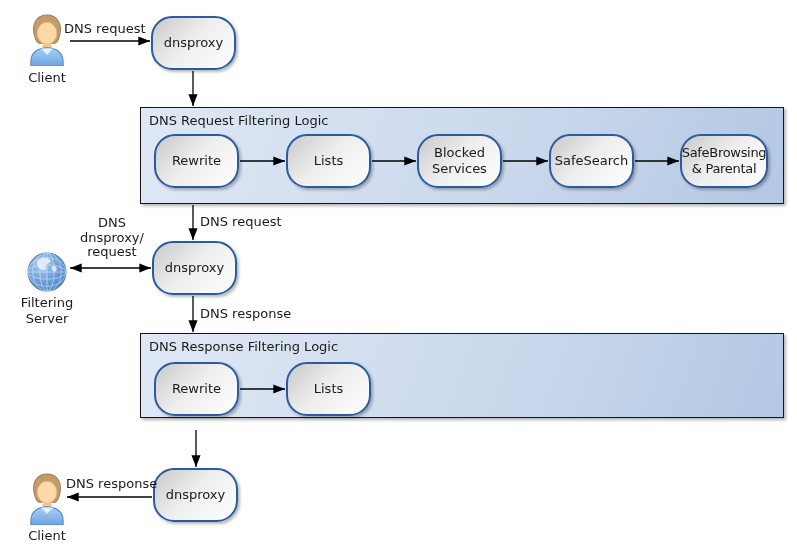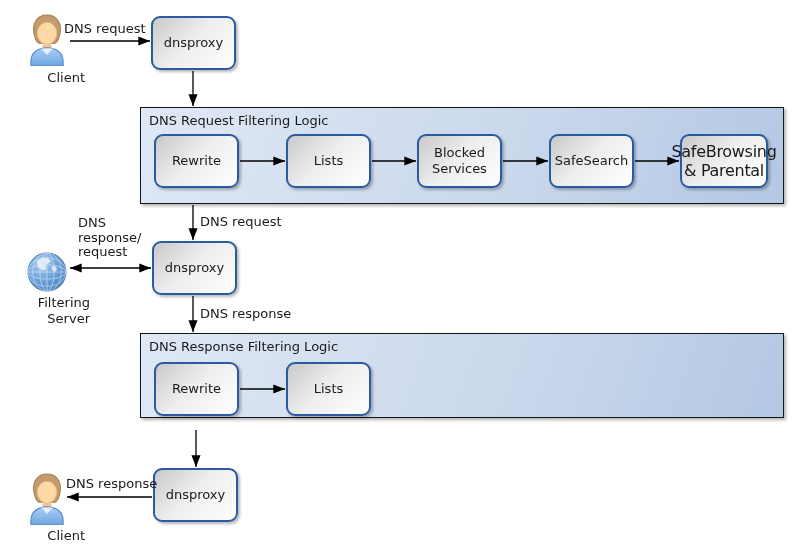--- a/index.html
+++ b/index.html
@@ -4,39 +4,39 @@
 <style>
   html,body{margin:0;padding:0;background:#ffffff;}
   .canvas{
     position:relative;width:797px;height:558px;background:#ffffff;
     font-family:"DejaVu Sans","Liberation Sans",sans-serif;color:#1a1a1a;
     overflow:hidden;
   }
   .arrow-layer{position:absolute;left:0;top:0;z-index:5;pointer-events:none;}
   .node{
     position:absolute;box-sizing:border-box;z-index:2;
-    border:2px solid #2a5aa0;border-radius:9px;
+    border:2px solid #2a5aa0;border-radius:21px;
     background:linear-gradient(135deg,#c9c9c9 0%,#ededed 45%,#ffffff 100%);
     display:flex;align-items:center;justify-content:center;
     font-size:13px;line-height:1.2;text-align:center;
     box-shadow:2px 2px 3px rgba(0,0,0,0.28);
   }
-  .node.tight{font-size:16px;letter-spacing:-0.3px;}
+  .node.tight{font-size:13px;letter-spacing:-0.3px;}
   .group{
     position:absolute;box-sizing:border-box;z-index:1;
     border:1.6px solid #151515;
     background:linear-gradient(110deg,#dfe8f5 0%,#cbd9ec 55%,#b3c8e4 100%);
     box-shadow:2px 2px 3px rgba(0,0,0,0.30);
     padding-left:16px;
   }
   .group-title{position:absolute;left:8px;top:5px;font-size:13px;white-space:nowrap;}
   .edge-label{position:absolute;z-index:6;font-size:13px;white-space:nowrap;text-align:center;}
-  .edge-label.centered{white-space:normal;text-align:left;line-height:1.12;}
+  .edge-label.centered{white-space:normal;text-align:center;line-height:1.12;}
   .actor{position:absolute;z-index:2;}
-  .actor-label{position:absolute;z-index:2;font-size:13px;text-align:right;line-height:1.2;}
+  .actor-label{position:absolute;z-index:2;font-size:13px;text-align:center;line-height:1.2;}
 </style>
 </head>
 <body>
 
 <div class="canvas">
 
   <svg width="0" height="0" style="position:absolute">
     <defs>
       <linearGradient id="shirtGrad" x1="0" y1="0" x2="0" y2="1">
         <stop offset="0%" stop-color="#a9d0f5"></stop>
@@ -123,21 +123,21 @@
         <line x1="22" y1="2" x2="22" y2="42"></line>
       </g>
       <path d="M12,10 C15,7 20,6 24,8 C27,9.5 26,12 23,13 C21,13.5 20,15 21,17 C22,19 20,21 17,20 C13,18.7 10,13 12,10 Z" fill="#e6eef7" opacity="0.9"></path>
       <path d="M28,16 C31,15 33,17 32,20 C31,22.5 28,22 27,19.5 C26.3,18 26.5,16.6 28,16 Z" fill="#e6eef7" opacity="0.85"></path>
     </svg>
     <div class="actor-label" style="left:-22px;top:44px;width:86px">Filtering Server</div>
   </div>
 
   <div class="edge-label centered" style="left:78px;top:216px;width:68px">
     <div>DNS</div>
-    <div>response/</div>
+    <div>dnsproxy/</div>
     <div>request</div>
   </div>
 
   <div class="node" style="left:152px;top:241px;width:85px;height:54px">
     <span>dnsproxy</span>
   </div>
 
   <div class="edge-label" style="left:200px;top:306px">DNS response</div>
 
   <div class="group" style="left:140px;top:333px;width:644px;height:85px">

